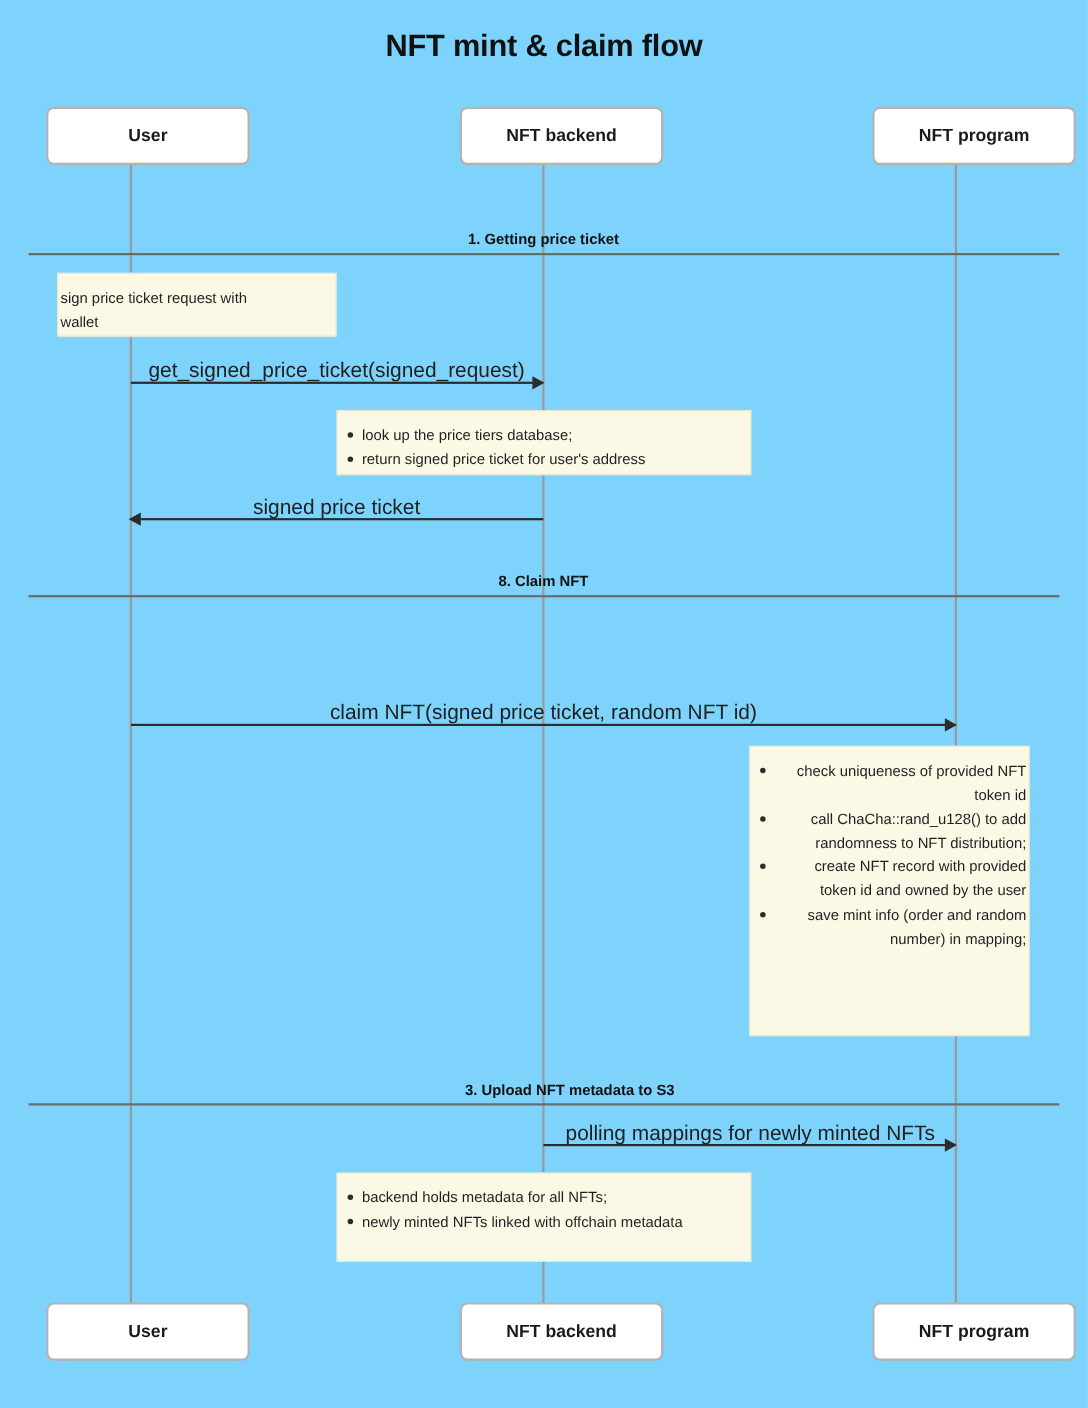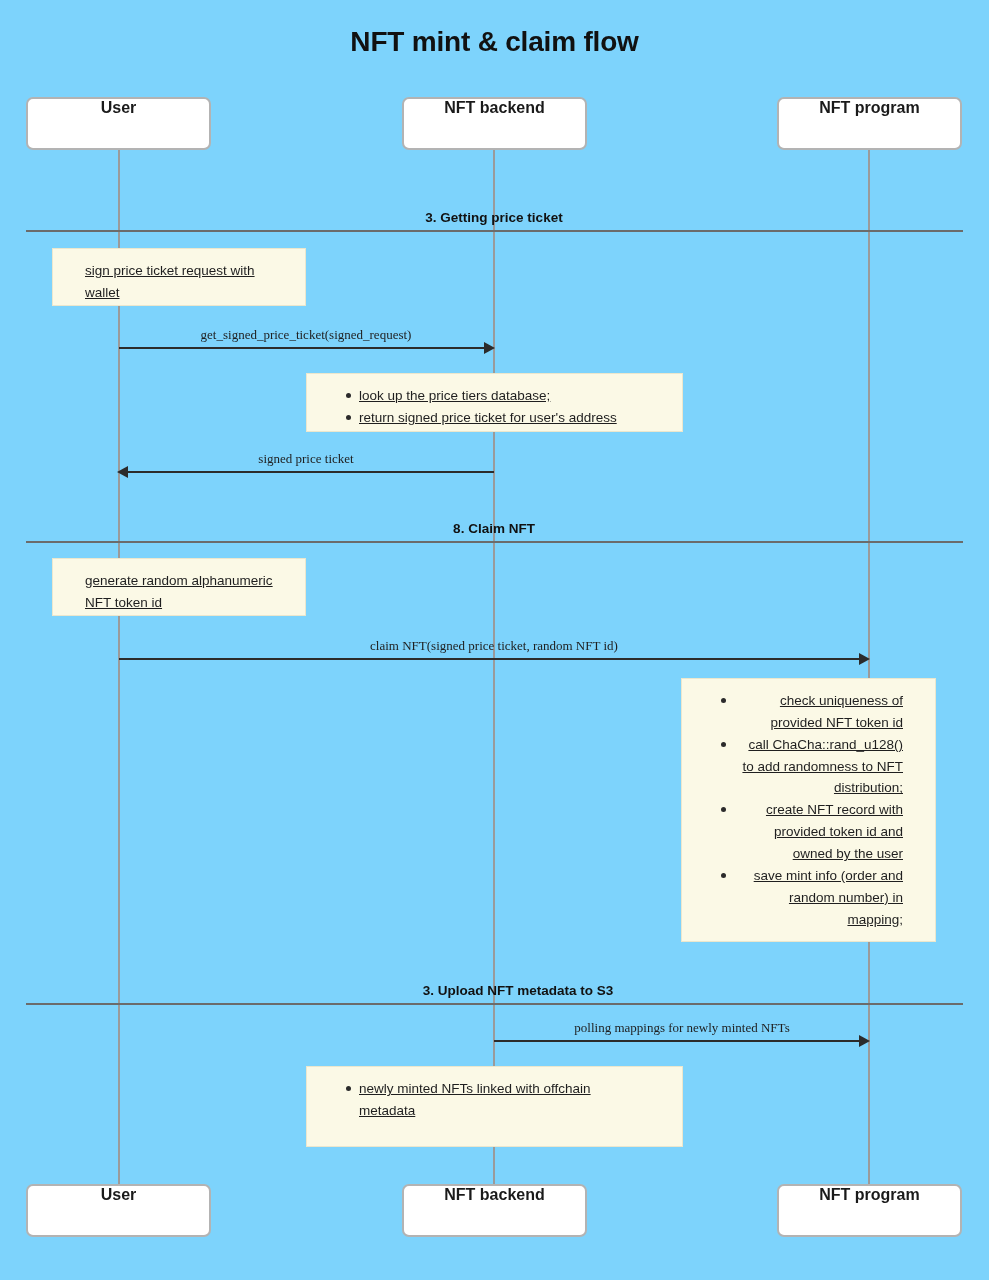--- a/index.html
+++ b/index.html
@@ -43,24 +43,26 @@
   
   .participant {
     position: absolute;
     width: 185px;
     height: 53px;
     box-sizing: border-box;
     border: 2px solid #b3b3b3;
     border-radius: 7px;
     background: #ffffff;
     display: flex;
+    align-items: center;
     justify-content: center;
     font-size: 16px;
     font-weight: bold;
     color: #1a1a1a;
+    margin-left: 16px;
   }
 
   
   .divider {
     position: absolute;
     left: 26px;
     width: 937px;
     height: 2px;
     background: #6b6b6b;
   }
@@ -72,25 +74,24 @@
     white-space: nowrap;
     transform: translateX(-50%);
   }
 
   
   .note {
     position: absolute;
     box-sizing: border-box;
     background: #fbf9e6;
     border: 1px solid #ece7cd;
-    padding: 11px 32px;
+    padding: 11px 2px;
     font-size: 13.5px;
     line-height: 1.62;
     color: #1f1f1f;
-    text-decoration: underline;
   }
   .note p {
     margin: 0;
     white-space: pre-line;
   }
   .note ul {
     margin: 0;
     padding: 0 0 0 20px;
     list-style: none;
   }
@@ -123,25 +124,24 @@
     border-bottom: 6px solid transparent;
   }
   .arrow-head.right {
     border-left: 11px solid #2b2b2b;
   }
   .arrow-head.left {
     border-right: 11px solid #2b2b2b;
   }
   .msg-label {
     position: absolute;
-    font-size: 13px;
+    font-size: 19px;
     color: #1f1f1f;
     white-space: nowrap;
     transform: translateX(-50%);
-    font-family: Liberation Serif, serif;
   }
 </style>
 </head>
 <body>
 
 <div id="diagram">
 
   <div class="diagram-title">NFT mint &amp; claim flow</div>
 
   <div class="lifeline" style="left:118px; top:150px; height:1035px;"></div>
@@ -151,21 +151,21 @@
   <div class="participant" style="left:26px; top:97px;">
     <span>User</span>
   </div>
   <div class="participant" style="left:402px; top:97px;">
     <span>NFT backend</span>
   </div>
   <div class="participant" style="left:777px; top:97px;">
     <span>NFT program</span>
   </div>
 
-  <div class="divider-label" style="left:494px; top:210px;">3. Getting price ticket</div>
+  <div class="divider-label" style="left:494px; top:210px;">1. Getting price ticket</div>
   <div class="divider" style="top:230px;"></div>
 
   <div class="note" style="left:52px; top:248px; width:254px; height:58px;">
     <p>sign price ticket request with
 wallet</p>
   </div>
 
   <div class="msg-label" style="left:306px; top:327px;">get_signed_price_ticket(signed_request)</div>
   <div class="msg-line" style="left:119px; top:347px; width:366px;"></div>
   <div class="arrow-head right" style="left:484px; top:342px;"></div>
@@ -177,24 +177,20 @@
     </ul>
   </div>
 
   <div class="msg-label" style="left:306px; top:451px;">signed price ticket</div>
   <div class="msg-line" style="left:128px; top:471px; width:366px;"></div>
   <div class="arrow-head left" style="left:117px; top:466px;"></div>
 
   <div class="divider-label" style="left:494px; top:521px;">8. Claim NFT</div>
   <div class="divider" style="top:541px;"></div>
 
-  <div class="note" style="left:52px; top:558px; width:254px; height:58px;">
-    <p>generate random alphanumeric
-NFT token id</p>
-  </div>
 
   <div class="msg-label" style="left:494px; top:638px;">claim NFT(signed price ticket, random NFT id)</div>
   <div class="msg-line" style="left:119px; top:658px; width:741px;"></div>
   <div class="arrow-head right" style="left:859px; top:653px;"></div>
 
   <div class="note" style="left:681px; top:678px; width:255px; height:264px;text-align:right;">
     <ul>
       <li>check uniqueness of provided NFT token id</li>
       <li>call ChaCha::rand_u128() to add randomness to NFT distribution;</li>
       <li>create NFT record with provided token id and owned by the user</li>
@@ -204,20 +200,21 @@
 
   <div class="divider-label" style="left:518px; top:983px;">3. Upload NFT metadata to S3</div>
   <div class="divider" style="top:1003px;"></div>
 
   <div class="msg-label" style="left:682px; top:1020px;">polling mappings for newly minted NFTs</div>
   <div class="msg-line" style="left:494px; top:1040px; width:366px;"></div>
   <div class="arrow-head right" style="left:859px; top:1035px;"></div>
 
   <div class="note" style="left:306px; top:1066px; width:377px; height:81px;">
     <ul>
+      <li>backend holds metadata for all NFTs;</li>
       <li>newly minted NFTs linked with offchain metadata</li>
     </ul>
   </div>
 
   <div class="participant" style="left:26px; top:1184px;">
     <span>User</span>
   </div>
   <div class="participant" style="left:402px; top:1184px;">
     <span>NFT backend</span>
   </div>

